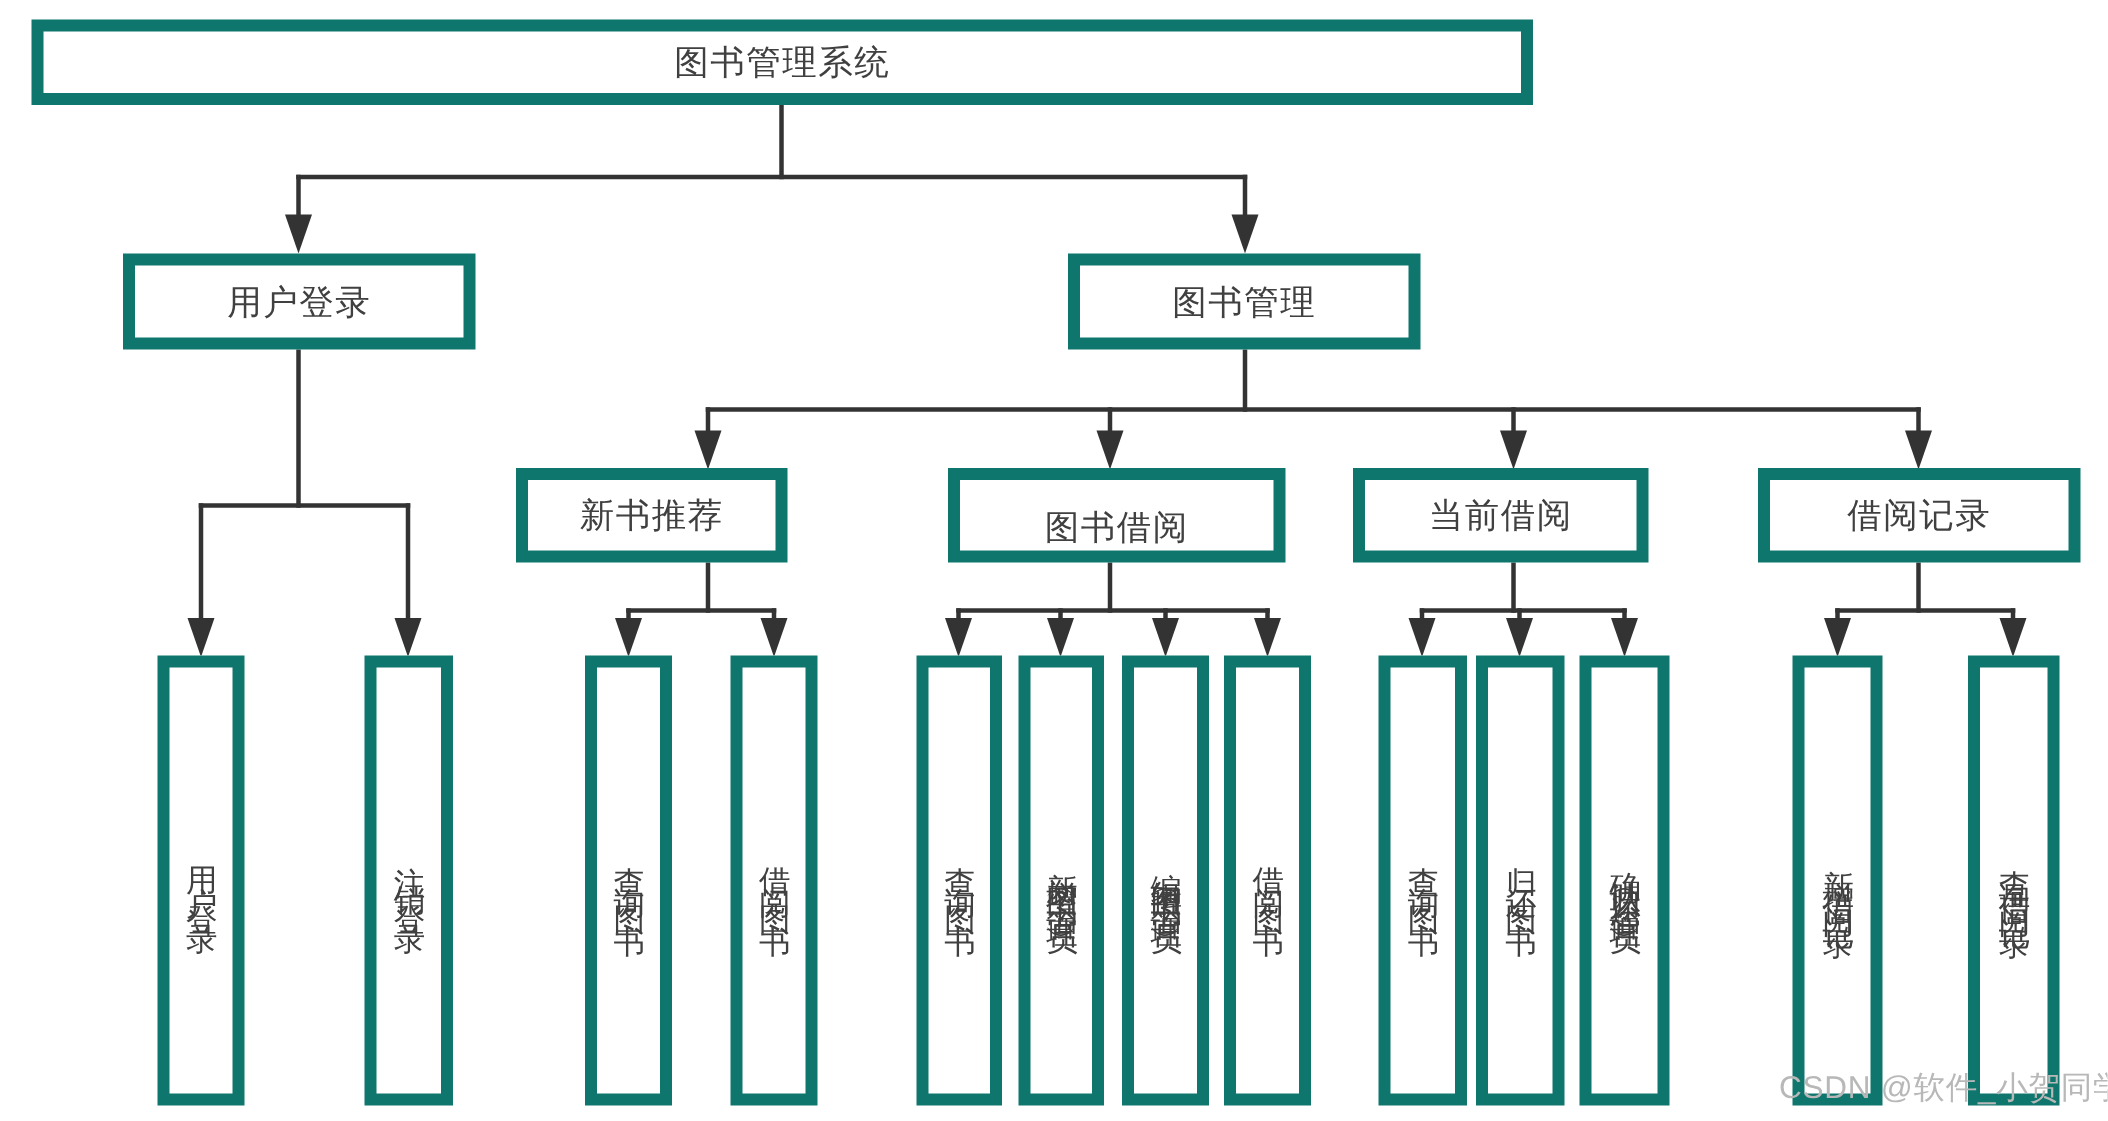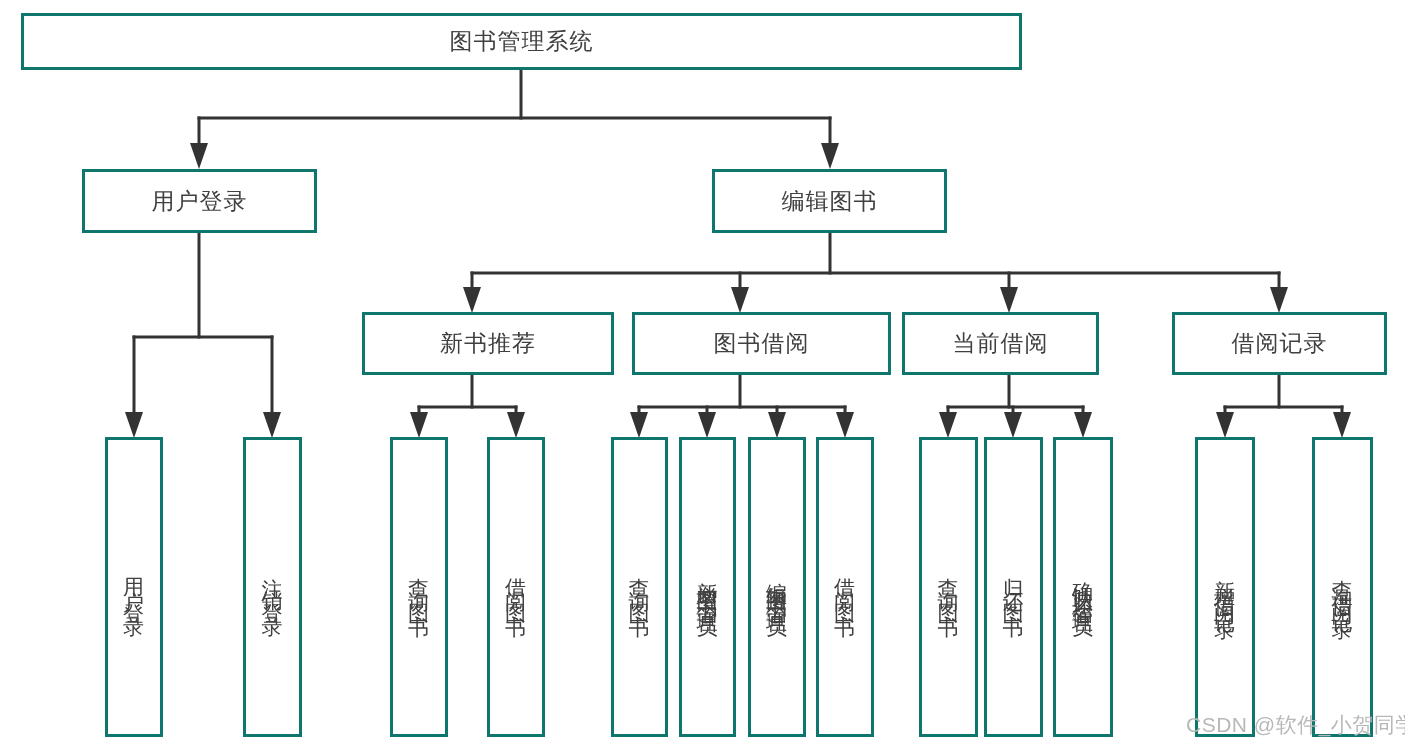--- a/index.html
+++ b/index.html
@@ -7,21 +7,21 @@
     width: 1405px; height: 747px;
     background: #ffffff;
     font-family: "Liberation Sans", "DejaVu Sans", sans-serif;
     overflow: hidden;
   }
   .stage { position: relative; width: 1405px; height: 747px; background: #ffffff; }
   svg.connectors { position: absolute; left: 0; top: 0; z-index: 1; }
   .box {
     position: absolute;
     background: #ffffff;
-    border: 3px solid #0f766e;
+    border: 8px solid #0f766e;
     display: flex; align-items: center; justify-content: center;
     color: #404040;
     z-index: 2;
   }
   .hbox { font-size: 23px; letter-spacing: 1px; }
   .vbox span {
     writing-mode: vertical-rl;
     text-orientation: mixed;
     font-size: 21px;
     color: #404040;
@@ -119,27 +119,27 @@
   </svg>
 
   <div class="box hbox" style="left:21px; top:13px; width:1001px; height:57px;">
     <span>图书管理系统</span>
   </div>
 
   <div class="box hbox" style="left:82px; top:169px; width:235px; height:64px;">
     <span>用户登录</span>
   </div>
   <div class="box hbox" style="left:712px; top:169px; width:235px; height:64px;">
-    <span>编辑图书</span>
+    <span>图书管理</span>
   </div>
 
-  <div class="box hbox" style="left:362px; top:312px; width:252px; height:63px;text-align:right;">
+  <div class="box hbox" style="left:344px; top:312px; width:181px; height:63px;text-align:right;">
     <span>新书推荐</span>
   </div>
-  <div class="box hbox" style="left:632px; top:312px; width:259px; height:63px;">
+  <div class="box hbox" style="left:632px; top:312px; width:225px; height:63px;align-items:flex-end;">
     <span>图书借阅</span>
   </div>
   <div class="box hbox" style="left:902px; top:312px; width:197px; height:63px;">
     <span>当前借阅</span>
   </div>
   <div class="box hbox" style="left:1172px; top:312px; width:215px; height:63px;">
     <span>借阅记录</span>
   </div>
 
   <div class="box vbox ls-wide" style="left:105px; top:437px; width:58px; height:300px;">

